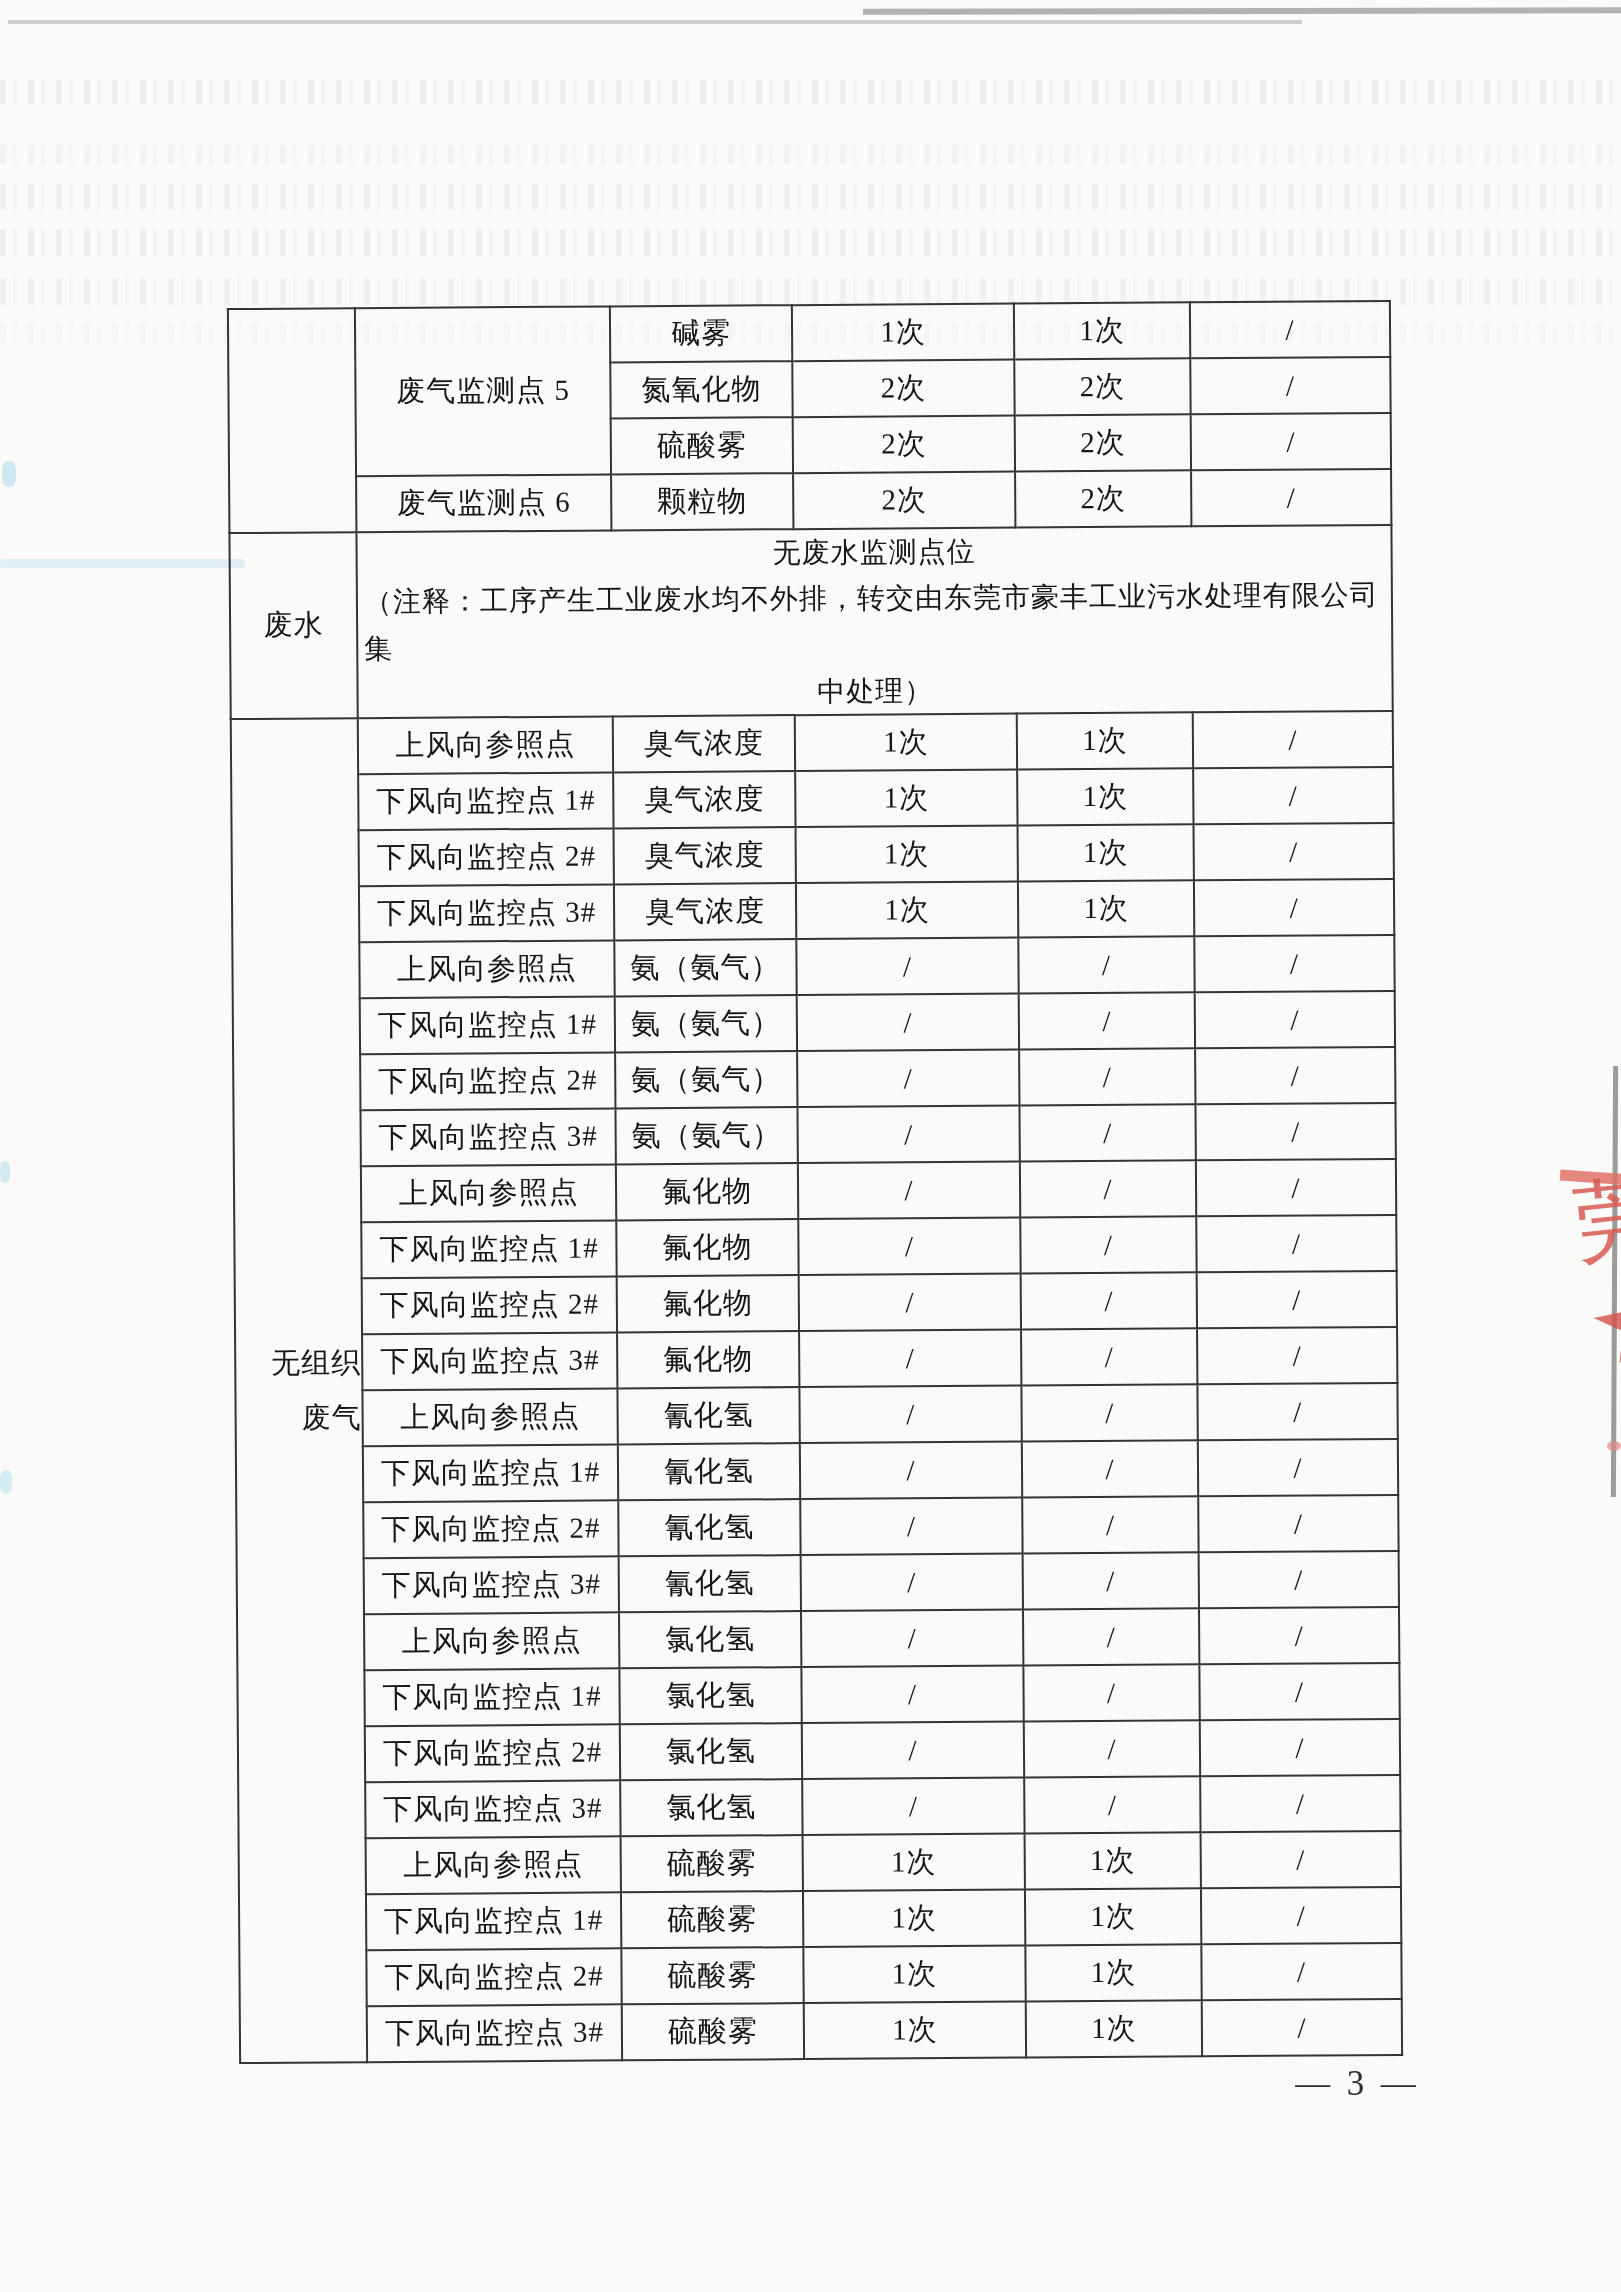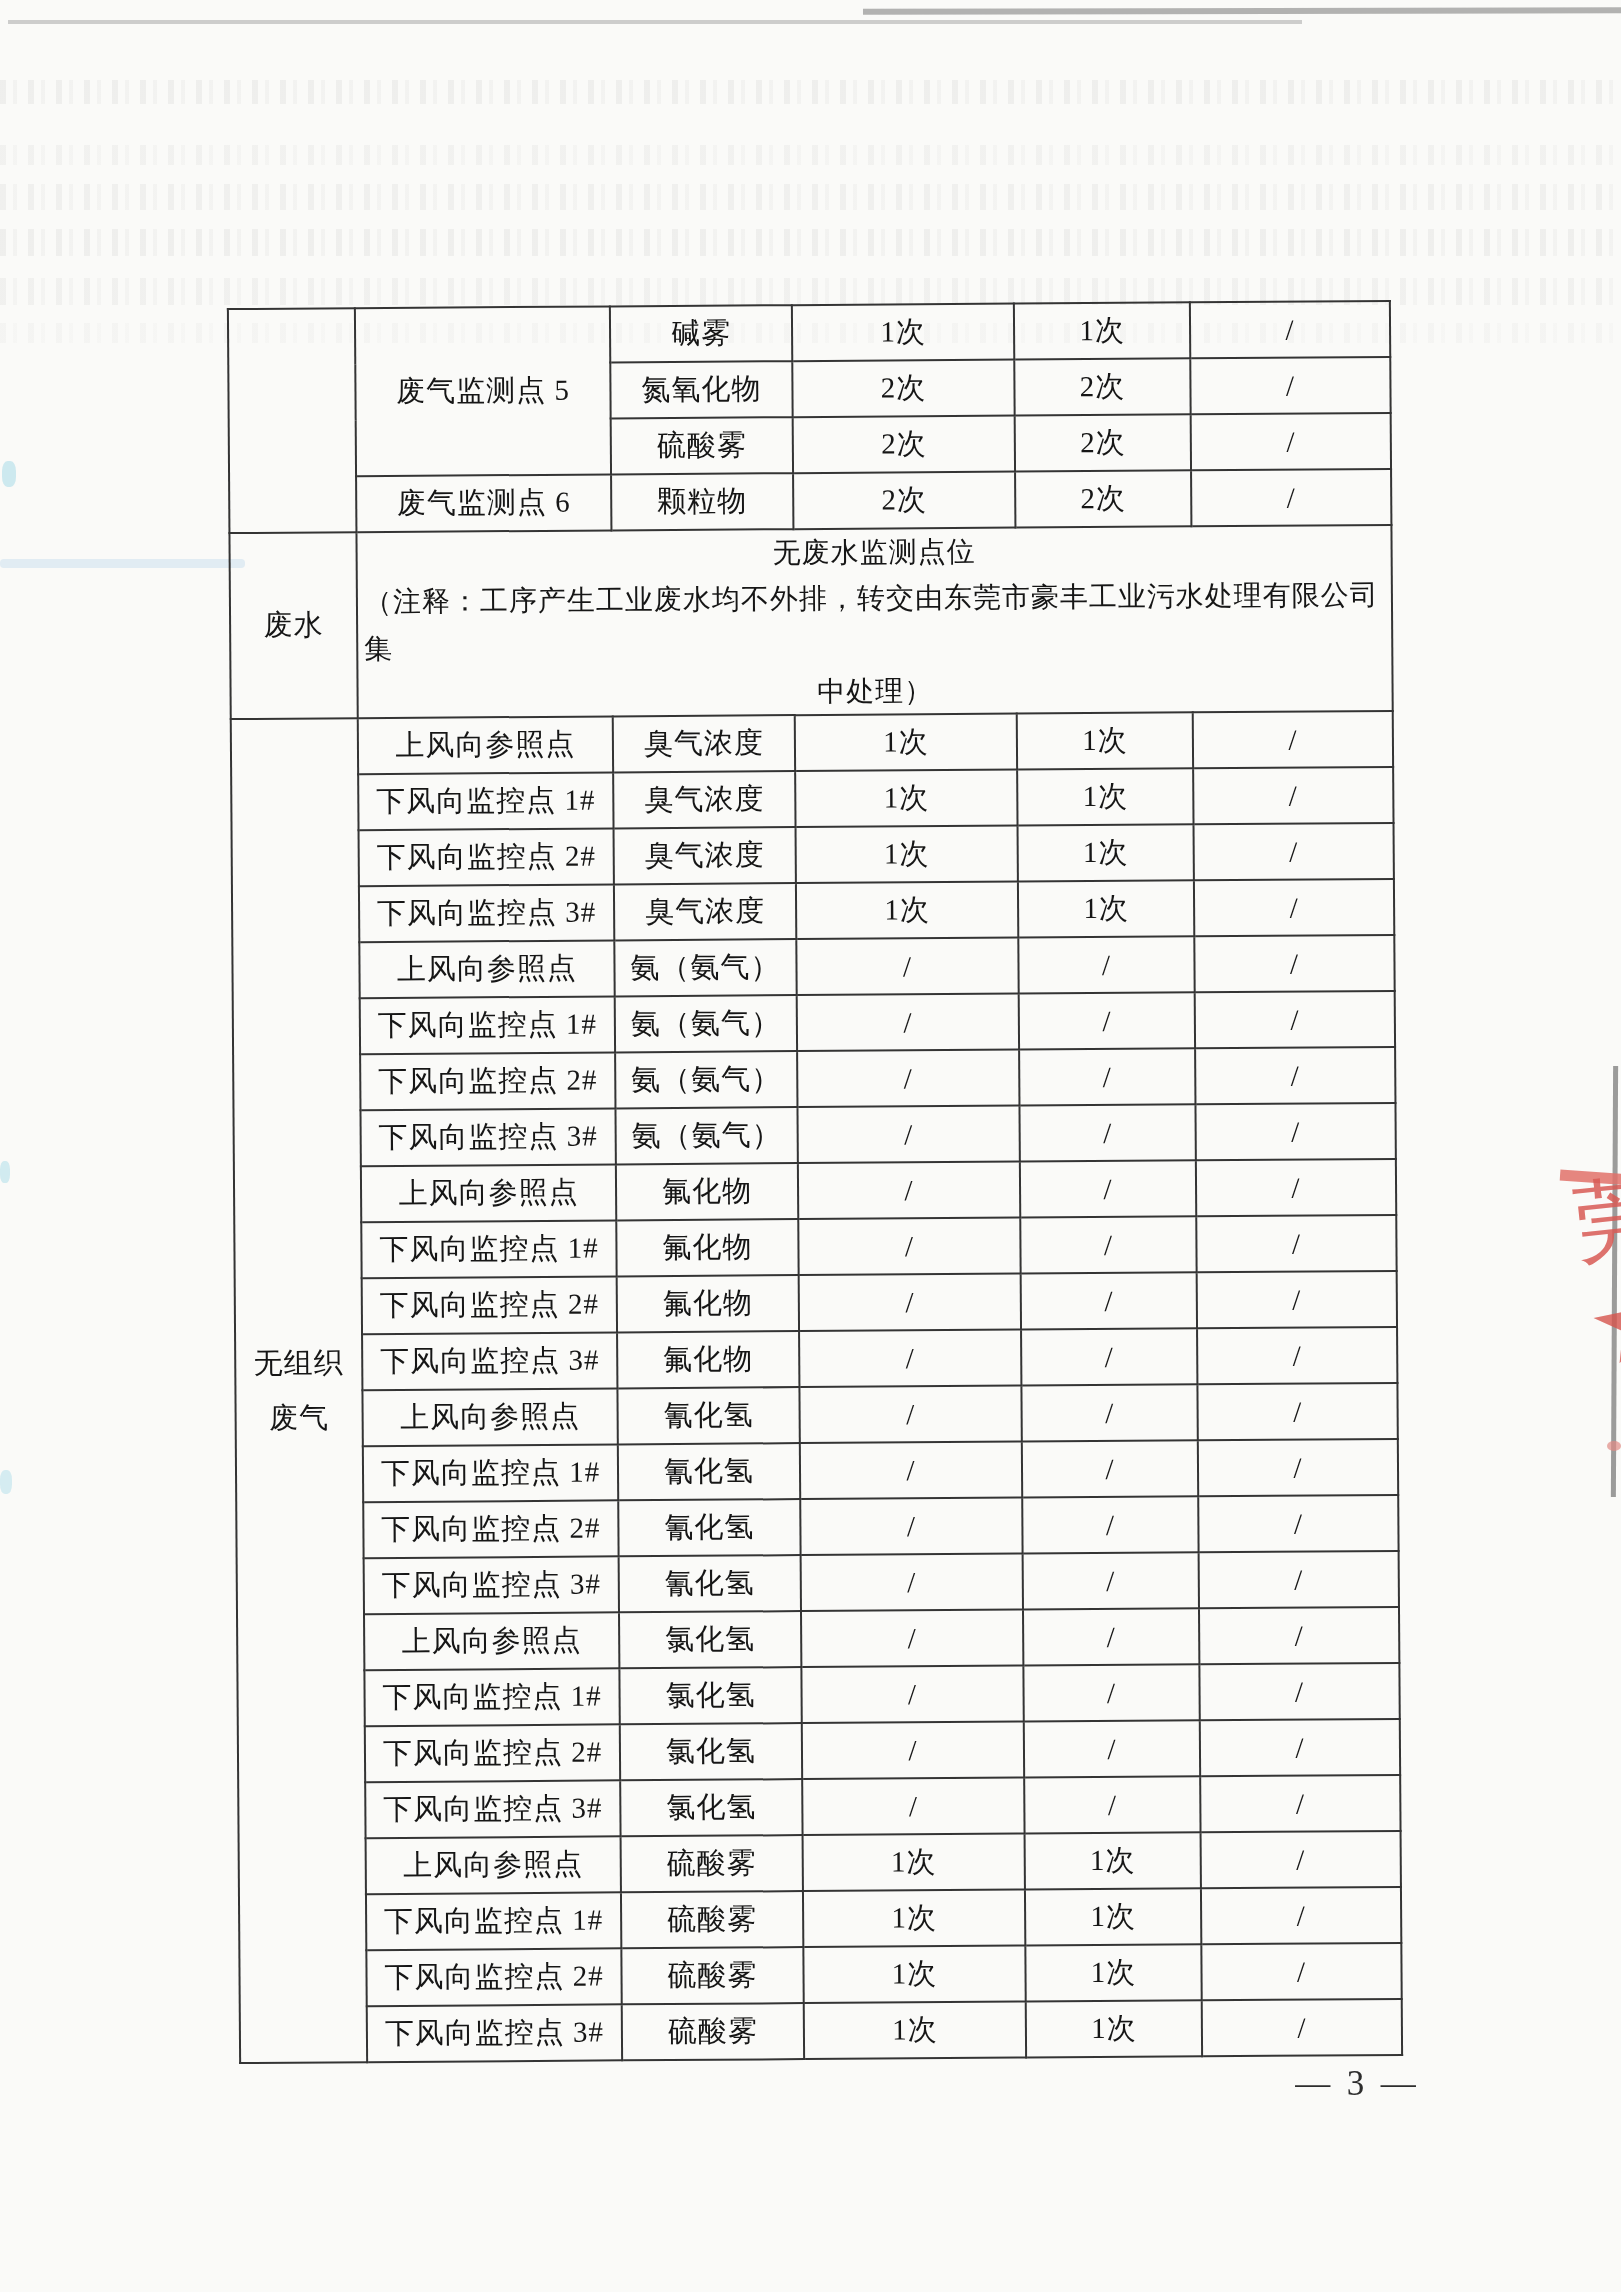--- a/index.html
+++ b/index.html
@@ -52,21 +52,21 @@
   }
   table.doc{border:2.9px solid #2c2c2c;}
   tr.r-top td{height:54px;}
   tr.r-ww td{height:145px;}
   tr.r-fug td{height:54px;}
   td.cat{font-size:29px;}
   td.note-cell{padding:5.9px 9.8px;}
   .note-l1{text-align:center;font-size:28px;line-height:45px;}
   .note-l2{text-align:left;font-size:28px;line-height:47px;padding-left:5.9px;}
   .note-l3{text-align:center;font-size:28px;line-height:45px;}
-  .cat2{line-height:55px;}
+  .cat2{line-height:55px;text-align:right;}
 
   
   .page-num{
     position:absolute;left:1284px;top:2064px;width:147px;
     text-align:center;font-size:35px;color:#2d2d2d;letter-spacing:3.9px;
   }
 </style>
 </head>
 <body>
 

